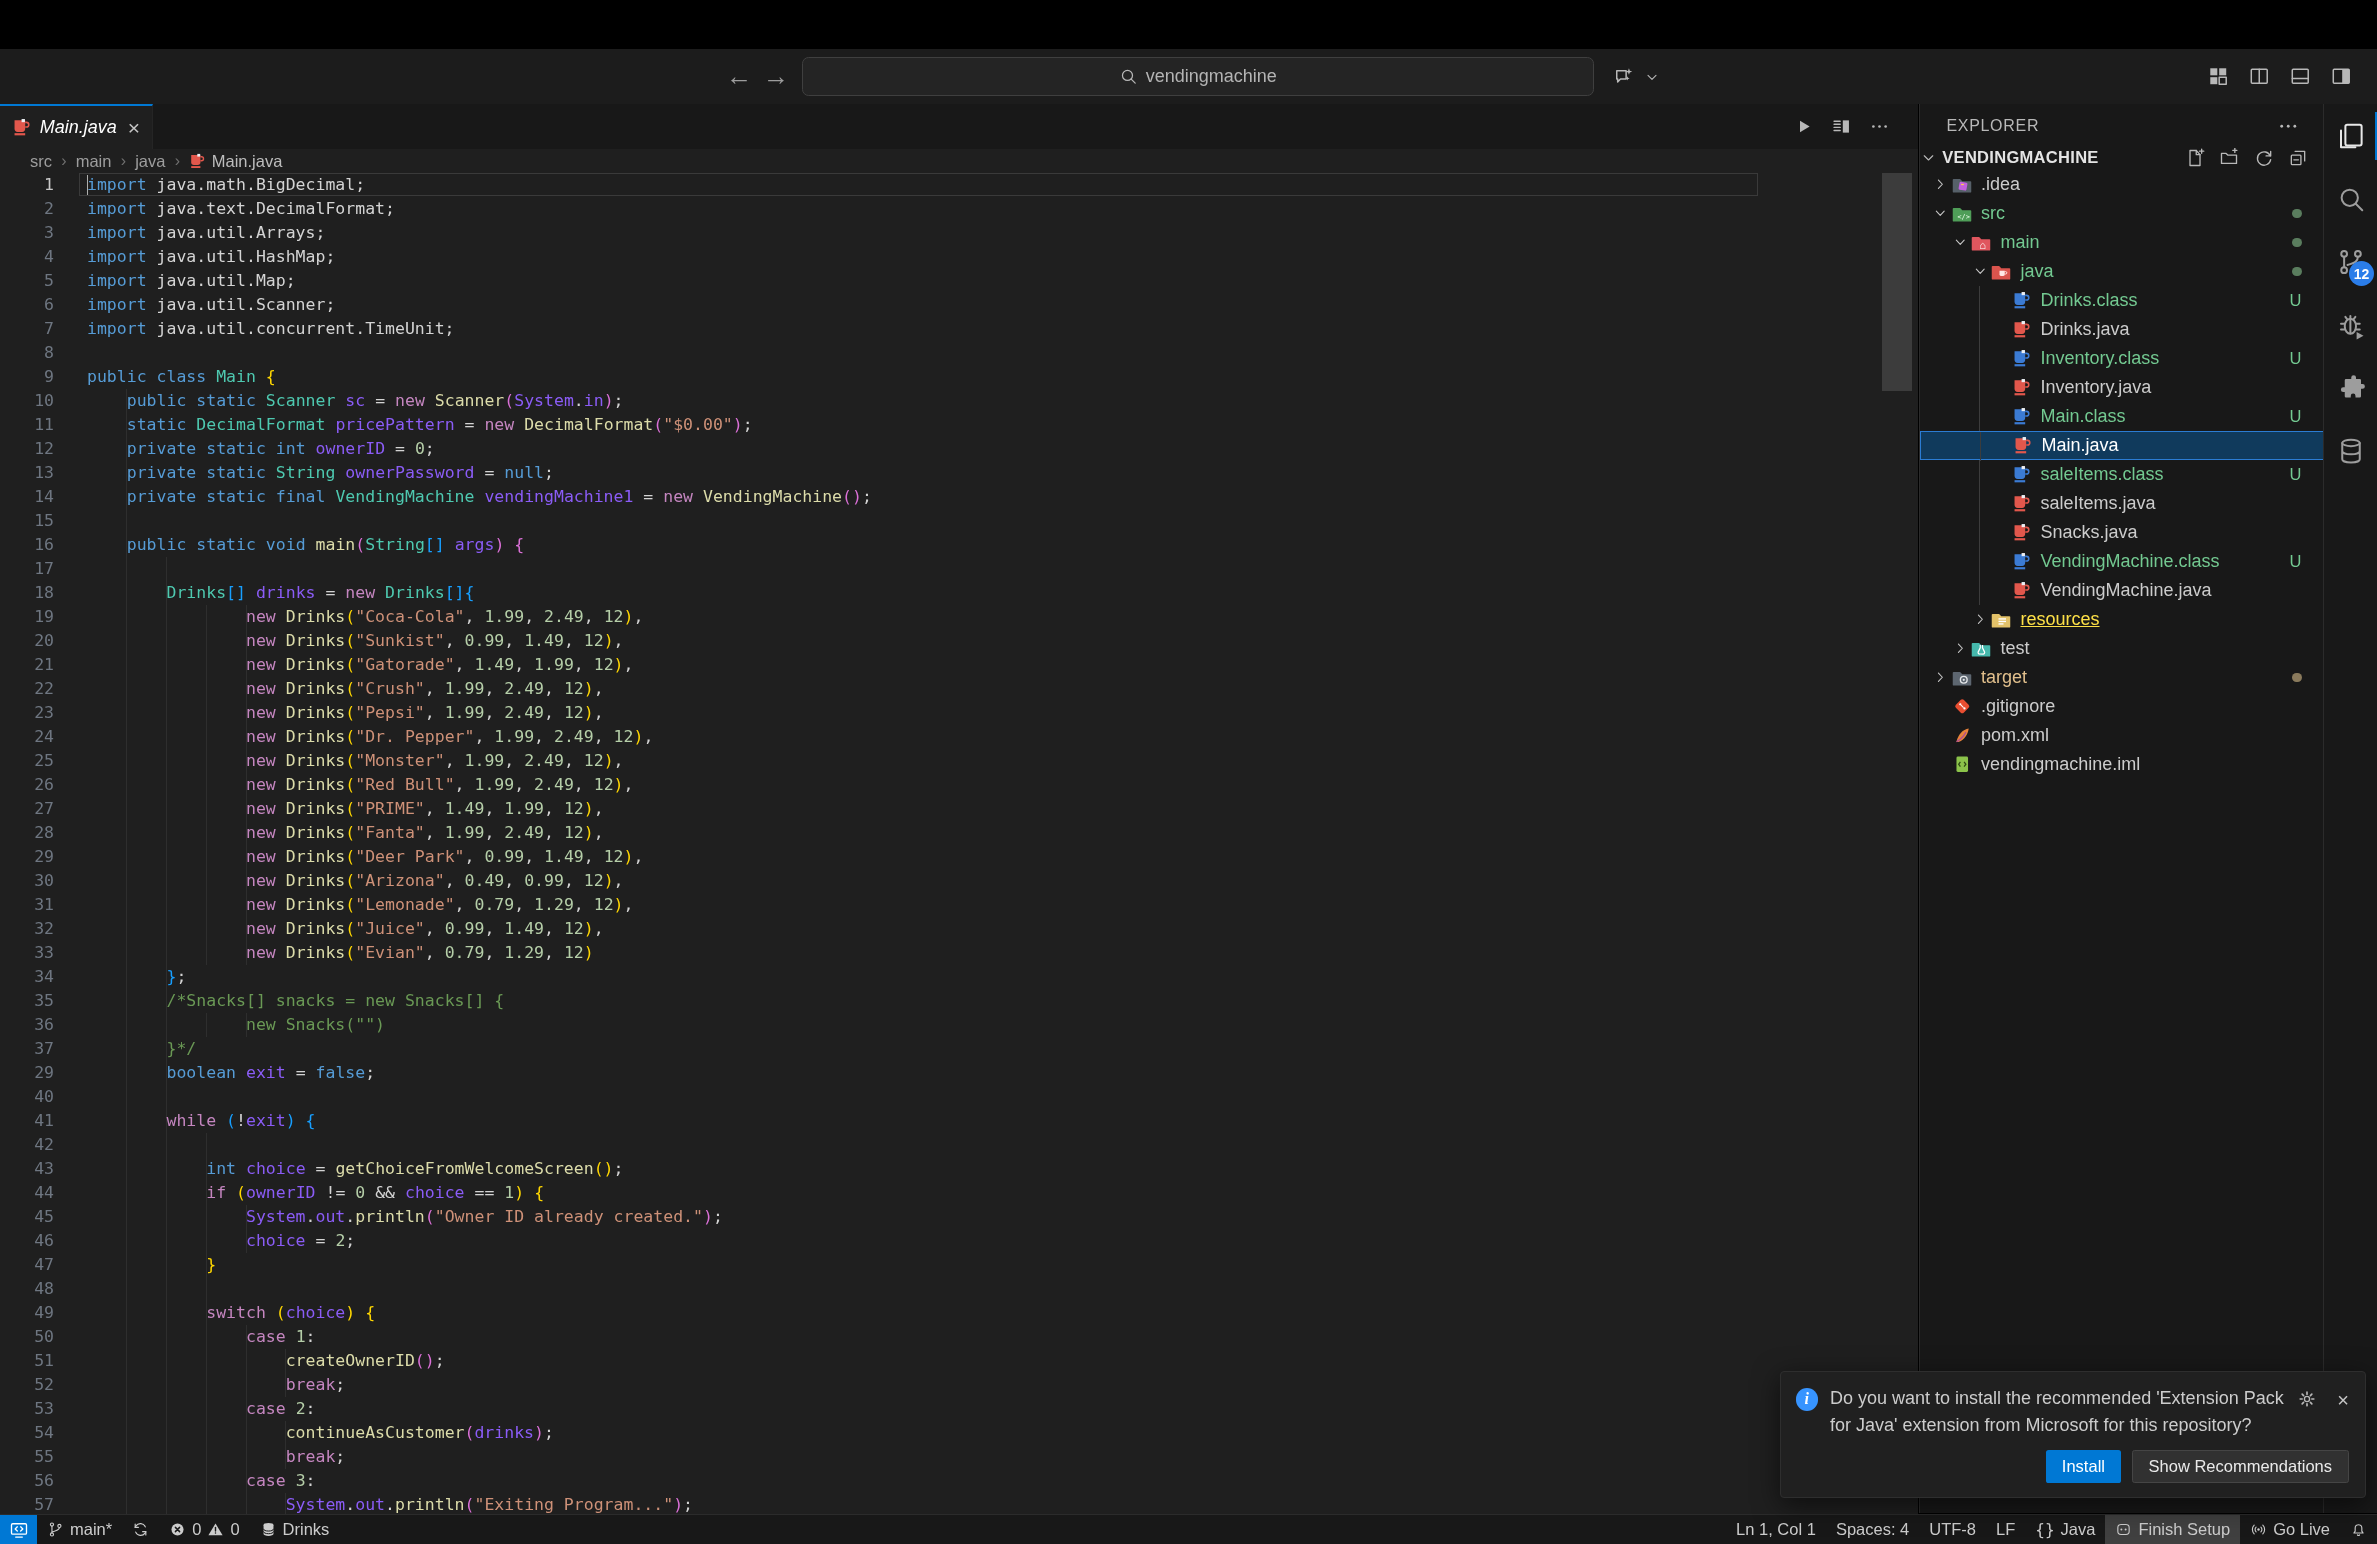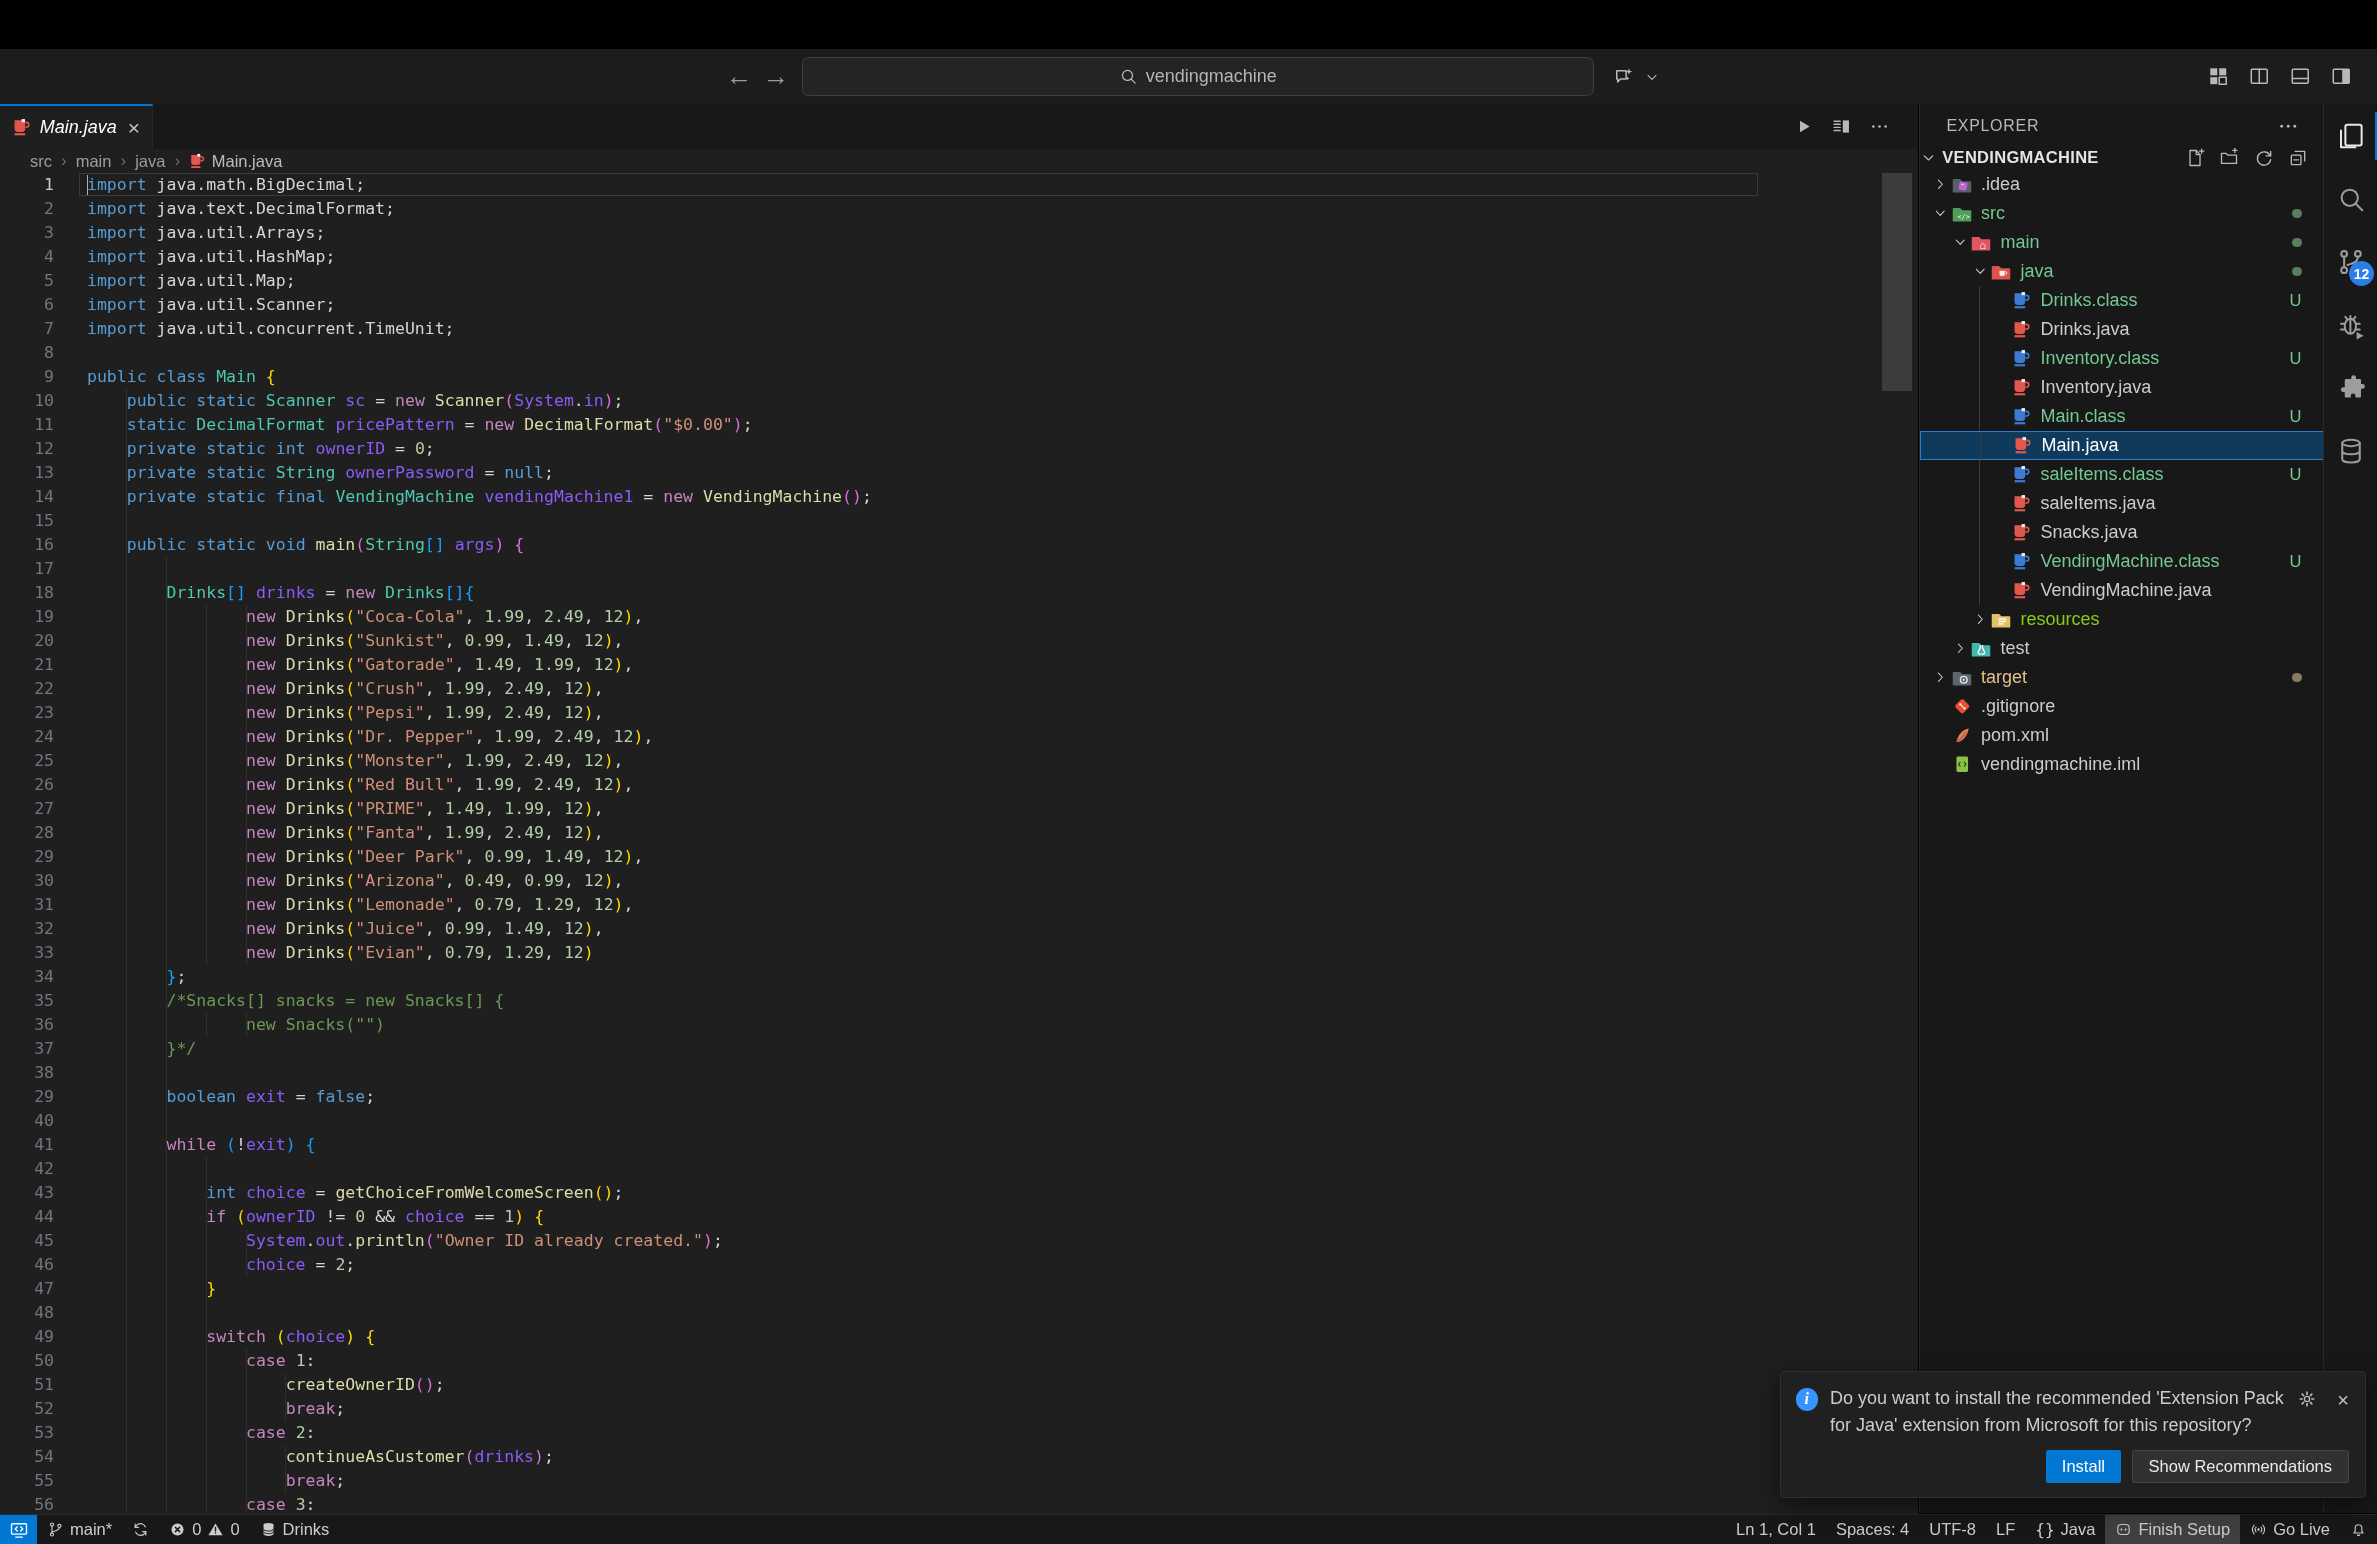--- a/index.html
+++ b/index.html
@@ -241,21 +241,20 @@
       <div class="cl"><span class="ln">28</span><span class="guide" style="left: 126px;"></span><span class="guide" style="left: 166px;"></span><span class="guide" style="left: 206px;"></span><span class="guide" style="left: 246px;"></span><span class="ct"><span class="tk-p">                </span><span class="tk-c">new</span><span class="tk-p"> </span><span class="tk-m">Drinks</span><span class="tk-b1">(</span><span class="tk-s">"Fanta"</span><span class="tk-p">, </span><span class="tk-n">1.99</span><span class="tk-p">, </span><span class="tk-n">2.49</span><span class="tk-p">, </span><span class="tk-n">12</span><span class="tk-b1">)</span><span class="tk-p">,</span></span></div>
       <div class="cl"><span class="ln">29</span><span class="guide" style="left: 126px;"></span><span class="guide" style="left: 166px;"></span><span class="guide" style="left: 206px;"></span><span class="guide" style="left: 246px;"></span><span class="ct"><span class="tk-p">                </span><span class="tk-c">new</span><span class="tk-p"> </span><span class="tk-m">Drinks</span><span class="tk-b1">(</span><span class="tk-s">"Deer Park"</span><span class="tk-p">, </span><span class="tk-n">0.99</span><span class="tk-p">, </span><span class="tk-n">1.49</span><span class="tk-p">, </span><span class="tk-n">12</span><span class="tk-b1">)</span><span class="tk-p">,</span></span></div>
       <div class="cl"><span class="ln">30</span><span class="guide" style="left: 126px;"></span><span class="guide" style="left: 166px;"></span><span class="guide" style="left: 206px;"></span><span class="guide" style="left: 246px;"></span><span class="ct"><span class="tk-p">                </span><span class="tk-c">new</span><span class="tk-p"> </span><span class="tk-m">Drinks</span><span class="tk-b1">(</span><span class="tk-s">"Arizona"</span><span class="tk-p">, </span><span class="tk-n">0.49</span><span class="tk-p">, </span><span class="tk-n">0.99</span><span class="tk-p">, </span><span class="tk-n">12</span><span class="tk-b1">)</span><span class="tk-p">,</span></span></div>
       <div class="cl"><span class="ln">31</span><span class="guide" style="left: 126px;"></span><span class="guide" style="left: 166px;"></span><span class="guide" style="left: 206px;"></span><span class="guide" style="left: 246px;"></span><span class="ct"><span class="tk-p">                </span><span class="tk-c">new</span><span class="tk-p"> </span><span class="tk-m">Drinks</span><span class="tk-b1">(</span><span class="tk-s">"Lemonade"</span><span class="tk-p">, </span><span class="tk-n">0.79</span><span class="tk-p">, </span><span class="tk-n">1.29</span><span class="tk-p">, </span><span class="tk-n">12</span><span class="tk-b1">)</span><span class="tk-p">,</span></span></div>
       <div class="cl"><span class="ln">32</span><span class="guide" style="left: 126px;"></span><span class="guide" style="left: 166px;"></span><span class="guide" style="left: 206px;"></span><span class="guide" style="left: 246px;"></span><span class="ct"><span class="tk-p">                </span><span class="tk-c">new</span><span class="tk-p"> </span><span class="tk-m">Drinks</span><span class="tk-b1">(</span><span class="tk-s">"Juice"</span><span class="tk-p">, </span><span class="tk-n">0.99</span><span class="tk-p">, </span><span class="tk-n">1.49</span><span class="tk-p">, </span><span class="tk-n">12</span><span class="tk-b1">)</span><span class="tk-p">,</span></span></div>
       <div class="cl"><span class="ln">33</span><span class="guide" style="left: 126px;"></span><span class="guide" style="left: 166px;"></span><span class="guide" style="left: 206px;"></span><span class="guide" style="left: 246px;"></span><span class="ct"><span class="tk-p">                </span><span class="tk-c">new</span><span class="tk-p"> </span><span class="tk-m">Drinks</span><span class="tk-b1">(</span><span class="tk-s">"Evian"</span><span class="tk-p">, </span><span class="tk-n">0.79</span><span class="tk-p">, </span><span class="tk-n">1.29</span><span class="tk-p">, </span><span class="tk-n">12</span><span class="tk-b1">)</span></span></div>
       <div class="cl"><span class="ln">34</span><span class="guide" style="left: 126px;"></span><span class="guide" style="left: 166px;"></span><span class="ct"><span class="tk-p">        </span><span class="tk-b3">}</span><span class="tk-p">;</span></span></div>
       <div class="cl"><span class="ln">35</span><span class="guide" style="left: 126px;"></span><span class="guide" style="left: 166px;"></span><span class="ct"><span class="tk-p">        </span><span class="tk-cm">/*Snacks[] snacks = new Snacks[] {</span></span></div>
       <div class="cl"><span class="ln">36</span><span class="guide" style="left: 126px;"></span><span class="guide" style="left: 166px;"></span><span class="guide" style="left: 206px;"></span><span class="guide" style="left: 246px;"></span><span class="ct"><span class="tk-p">                </span><span class="tk-cm">new Snacks("")</span></span></div>
       <div class="cl"><span class="ln">37</span><span class="guide" style="left: 126px;"></span><span class="guide" style="left: 166px;"></span><span class="ct"><span class="tk-p">        </span><span class="tk-cm">}*/</span></span></div>
-      <div class="cl"><span class="ln">38</span><span class="guide" style="left: 126px;"></span><span class="guide" style="left: 166px;"></span><span class="ct"></span></div>
       <div class="cl"><span class="ln">29</span><span class="guide" style="left: 126px;"></span><span class="guide" style="left: 166px;"></span><span class="ct"><span class="tk-p">        </span><span class="tk-k">boolean</span><span class="tk-p"> </span><span class="tk-v">exit</span><span class="tk-p"> = </span><span class="tk-k">false</span><span class="tk-p">;</span></span></div>
       <div class="cl"><span class="ln">40</span><span class="guide" style="left: 126px;"></span><span class="guide" style="left: 166px;"></span><span class="ct"></span></div>
       <div class="cl"><span class="ln">41</span><span class="guide" style="left: 126px;"></span><span class="guide" style="left: 166px;"></span><span class="ct"><span class="tk-p">        </span><span class="tk-c">while</span><span class="tk-p"> </span><span class="tk-b3">(</span><span class="tk-p">!</span><span class="tk-v">exit</span><span class="tk-b3">)</span><span class="tk-p"> </span><span class="tk-b3">{</span></span></div>
       <div class="cl"><span class="ln">42</span><span class="guide" style="left: 126px;"></span><span class="guide" style="left: 166px;"></span><span class="guide" style="left: 206px;"></span><span class="ct"></span></div>
       <div class="cl"><span class="ln">43</span><span class="guide" style="left: 126px;"></span><span class="guide" style="left: 166px;"></span><span class="guide" style="left: 206px;"></span><span class="ct"><span class="tk-p">            </span><span class="tk-k">int</span><span class="tk-p"> </span><span class="tk-v">choice</span><span class="tk-p"> = </span><span class="tk-m">getChoiceFromWelcomeScreen</span><span class="tk-b1">(</span><span class="tk-b1">)</span><span class="tk-p">;</span></span></div>
       <div class="cl"><span class="ln">44</span><span class="guide" style="left: 126px;"></span><span class="guide" style="left: 166px;"></span><span class="guide" style="left: 206px;"></span><span class="ct"><span class="tk-p">            </span><span class="tk-c">if</span><span class="tk-p"> </span><span class="tk-b1">(</span><span class="tk-v">ownerID</span><span class="tk-p"> != </span><span class="tk-n">0</span><span class="tk-p"> &amp;&amp; </span><span class="tk-v">choice</span><span class="tk-p"> == </span><span class="tk-n">1</span><span class="tk-b1">)</span><span class="tk-p"> </span><span class="tk-b1">{</span></span></div>
       <div class="cl"><span class="ln">45</span><span class="guide" style="left: 126px;"></span><span class="guide" style="left: 166px;"></span><span class="guide" style="left: 206px;"></span><span class="guide" style="left: 246px;"></span><span class="ct"><span class="tk-p">                </span><span class="tk-v">System</span><span class="tk-p">.</span><span class="tk-v">out</span><span class="tk-p">.</span><span class="tk-m">println</span><span class="tk-b2">(</span><span class="tk-s">"Owner ID already created."</span><span class="tk-b2">)</span><span class="tk-p">;</span></span></div>
       <div class="cl"><span class="ln">46</span><span class="guide" style="left: 126px;"></span><span class="guide" style="left: 166px;"></span><span class="guide" style="left: 206px;"></span><span class="guide" style="left: 246px;"></span><span class="ct"><span class="tk-p">                </span><span class="tk-v">choice</span><span class="tk-p"> = </span><span class="tk-n">2</span><span class="tk-p">;</span></span></div>
       <div class="cl"><span class="ln">47</span><span class="guide" style="left: 126px;"></span><span class="guide" style="left: 166px;"></span><span class="guide" style="left: 206px;"></span><span class="ct"><span class="tk-p">            </span><span class="tk-b1">}</span></span></div>
       <div class="cl"><span class="ln">48</span><span class="guide" style="left: 126px;"></span><span class="guide" style="left: 166px;"></span><span class="guide" style="left: 206px;"></span><span class="ct"></span></div>
@@ -534,21 +533,21 @@
           </svg>
         </span>
         <span class="ficon">
           <svg viewBox="0 0 16 16" width="20" height="20">
             <path d="M1.3 3.1h5.2l1.7 1.8h6.5a.7.7 0 0 1 .7.7v7.7a.7.7 0 0 1-.7.7H1.3a.7.7 0 0 1-.7-.7V3.8a.7.7 0 0 1 .7-.7z" fill="#e3c269"></path>
             <rect x="6" y="6.6" width="6" height="1.1" fill="#fff"></rect>
             <rect x="6" y="8.6" width="6" height="1.1" fill="#fff"></rect>
             <rect x="6" y="10.6" width="4" height="1.1" fill="#fff"></rect>
           </svg>
         </span>
-        <span style="color: #84cc16;">resources</span>
+        <span style="color: #fde047; text-decoration: underline;">resources</span>
       </div>
       <div class="trow" style="padding-left: 30px;">
         <span class="chev">
           <svg viewBox="0 0 24 24" width="14.5" height="14.5" fill="none" stroke="currentColor" stroke-width="1.8" stroke-linecap="round" stroke-linejoin="round">
             <path d="M9 5l6.5 7L9 19"></path>
           </svg>
         </span>
         <span class="ficon">
           <svg viewBox="0 0 16 16" width="20" height="20">
             <path d="M1.3 3.1h5.2l1.7 1.8h6.5a.7.7 0 0 1 .7.7v7.7a.7.7 0 0 1-.7.7H1.3a.7.7 0 0 1-.7-.7V3.8a.7.7 0 0 1 .7-.7z" fill="#45b8ac"></path>

